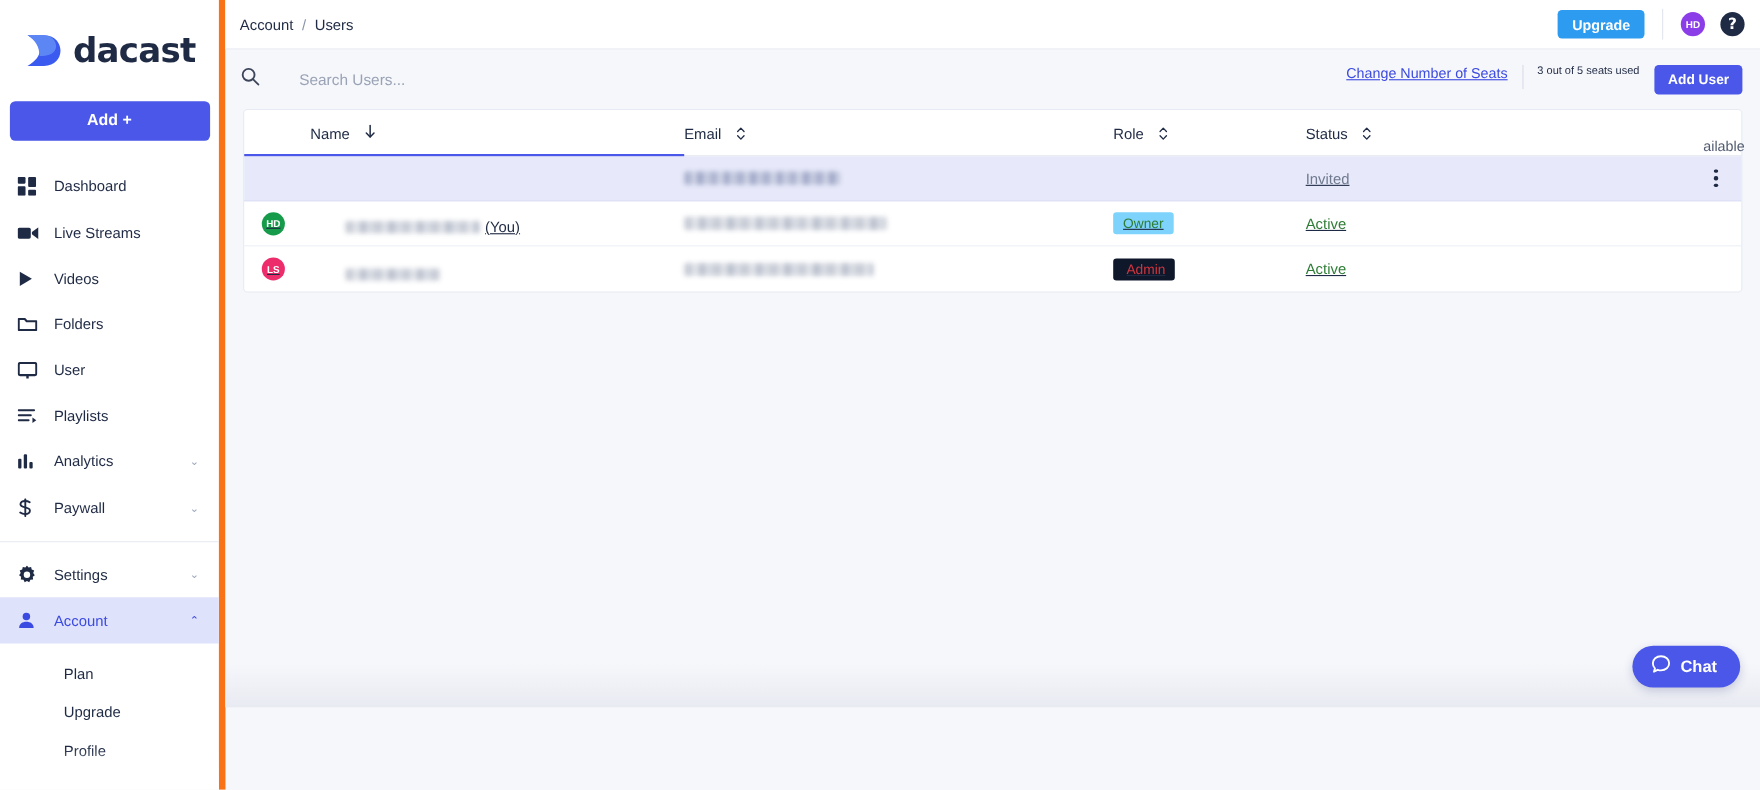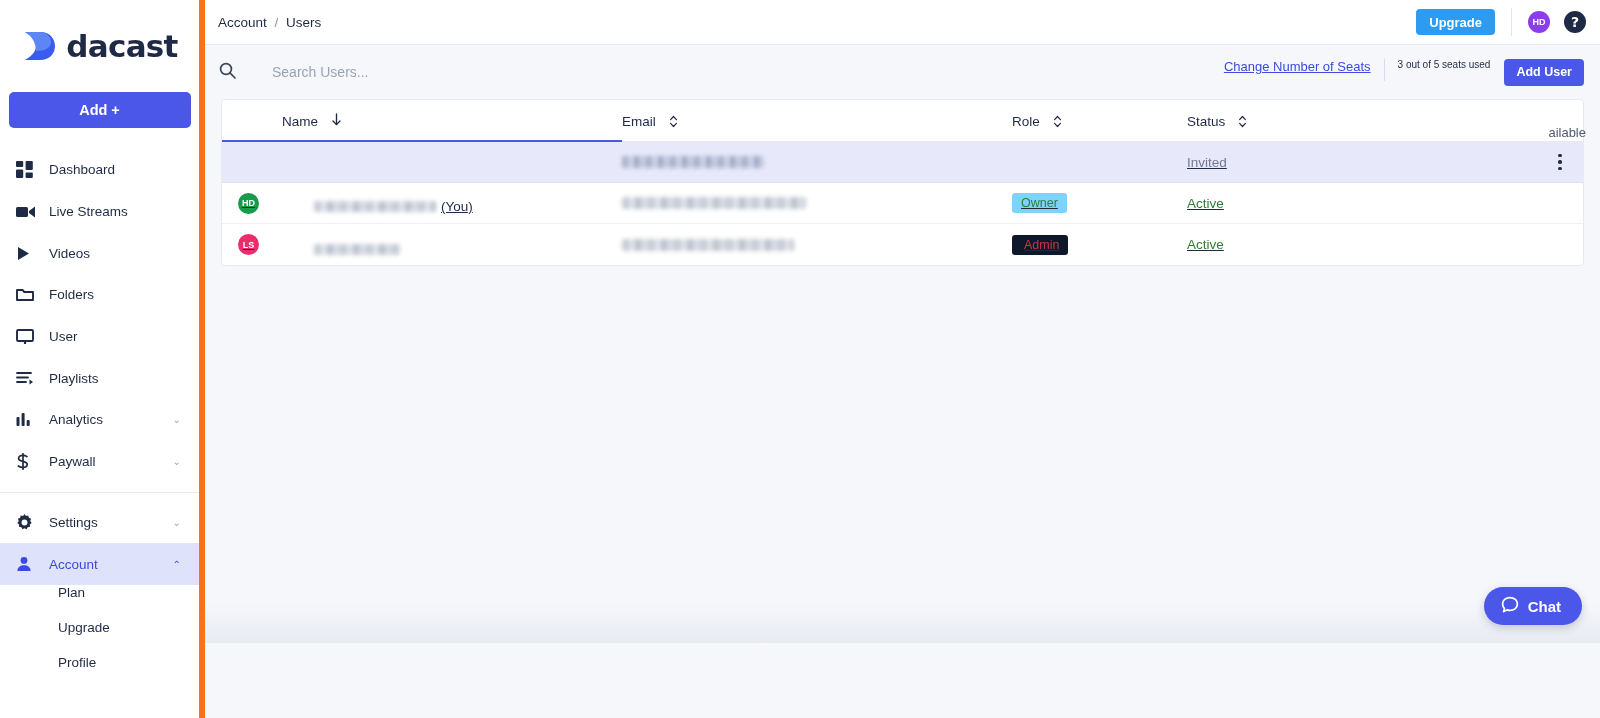--- a/index.html
+++ b/index.html
@@ -33,21 +33,21 @@
     display: flex; align-items: center; height: 41.7px; padding-left: 16px;
     color: #1f2a44; font-size: 13.5px; cursor: pointer; position: relative;
   }
   .nav-item .ico { width: 26px; display: flex; align-items: center; justify-content: flex-start; color: #1f2a44; }
   .nav-item .lbl { margin-left: 7px; }
   .nav-item .chev { position: absolute; right: 18px; color: #9aa5bd; font-size: 10px; }
   .nav-item.active { background: #dfe2fb; }
   .nav-item.active .lbl, .nav-item.active .ico, .nav-item.active .chev { color: #3b4ae0; }
   .nav-sep { height: 1px; background: #e7eaf2; margin: 9px 0 9px 0; }
   .sub-item {
-    display: flex; align-items: flex-start; height: 35px; padding-left: 58px;
+    display: flex; align-items: flex-end; height: 35px; padding-left: 58px;
     color: #1f2a44; font-size: 13.5px; cursor: pointer;
   }
   .sidebar-fade {
     position: absolute; left: 0; right: 0; bottom: 0; height: 38px;
     background: linear-gradient(to bottom, rgba(255,255,255,0), #ffffff);
     pointer-events: none;
   }
 
   
   .main { flex: 1; height: 643px; position: relative; background: #f6f7fb; }

